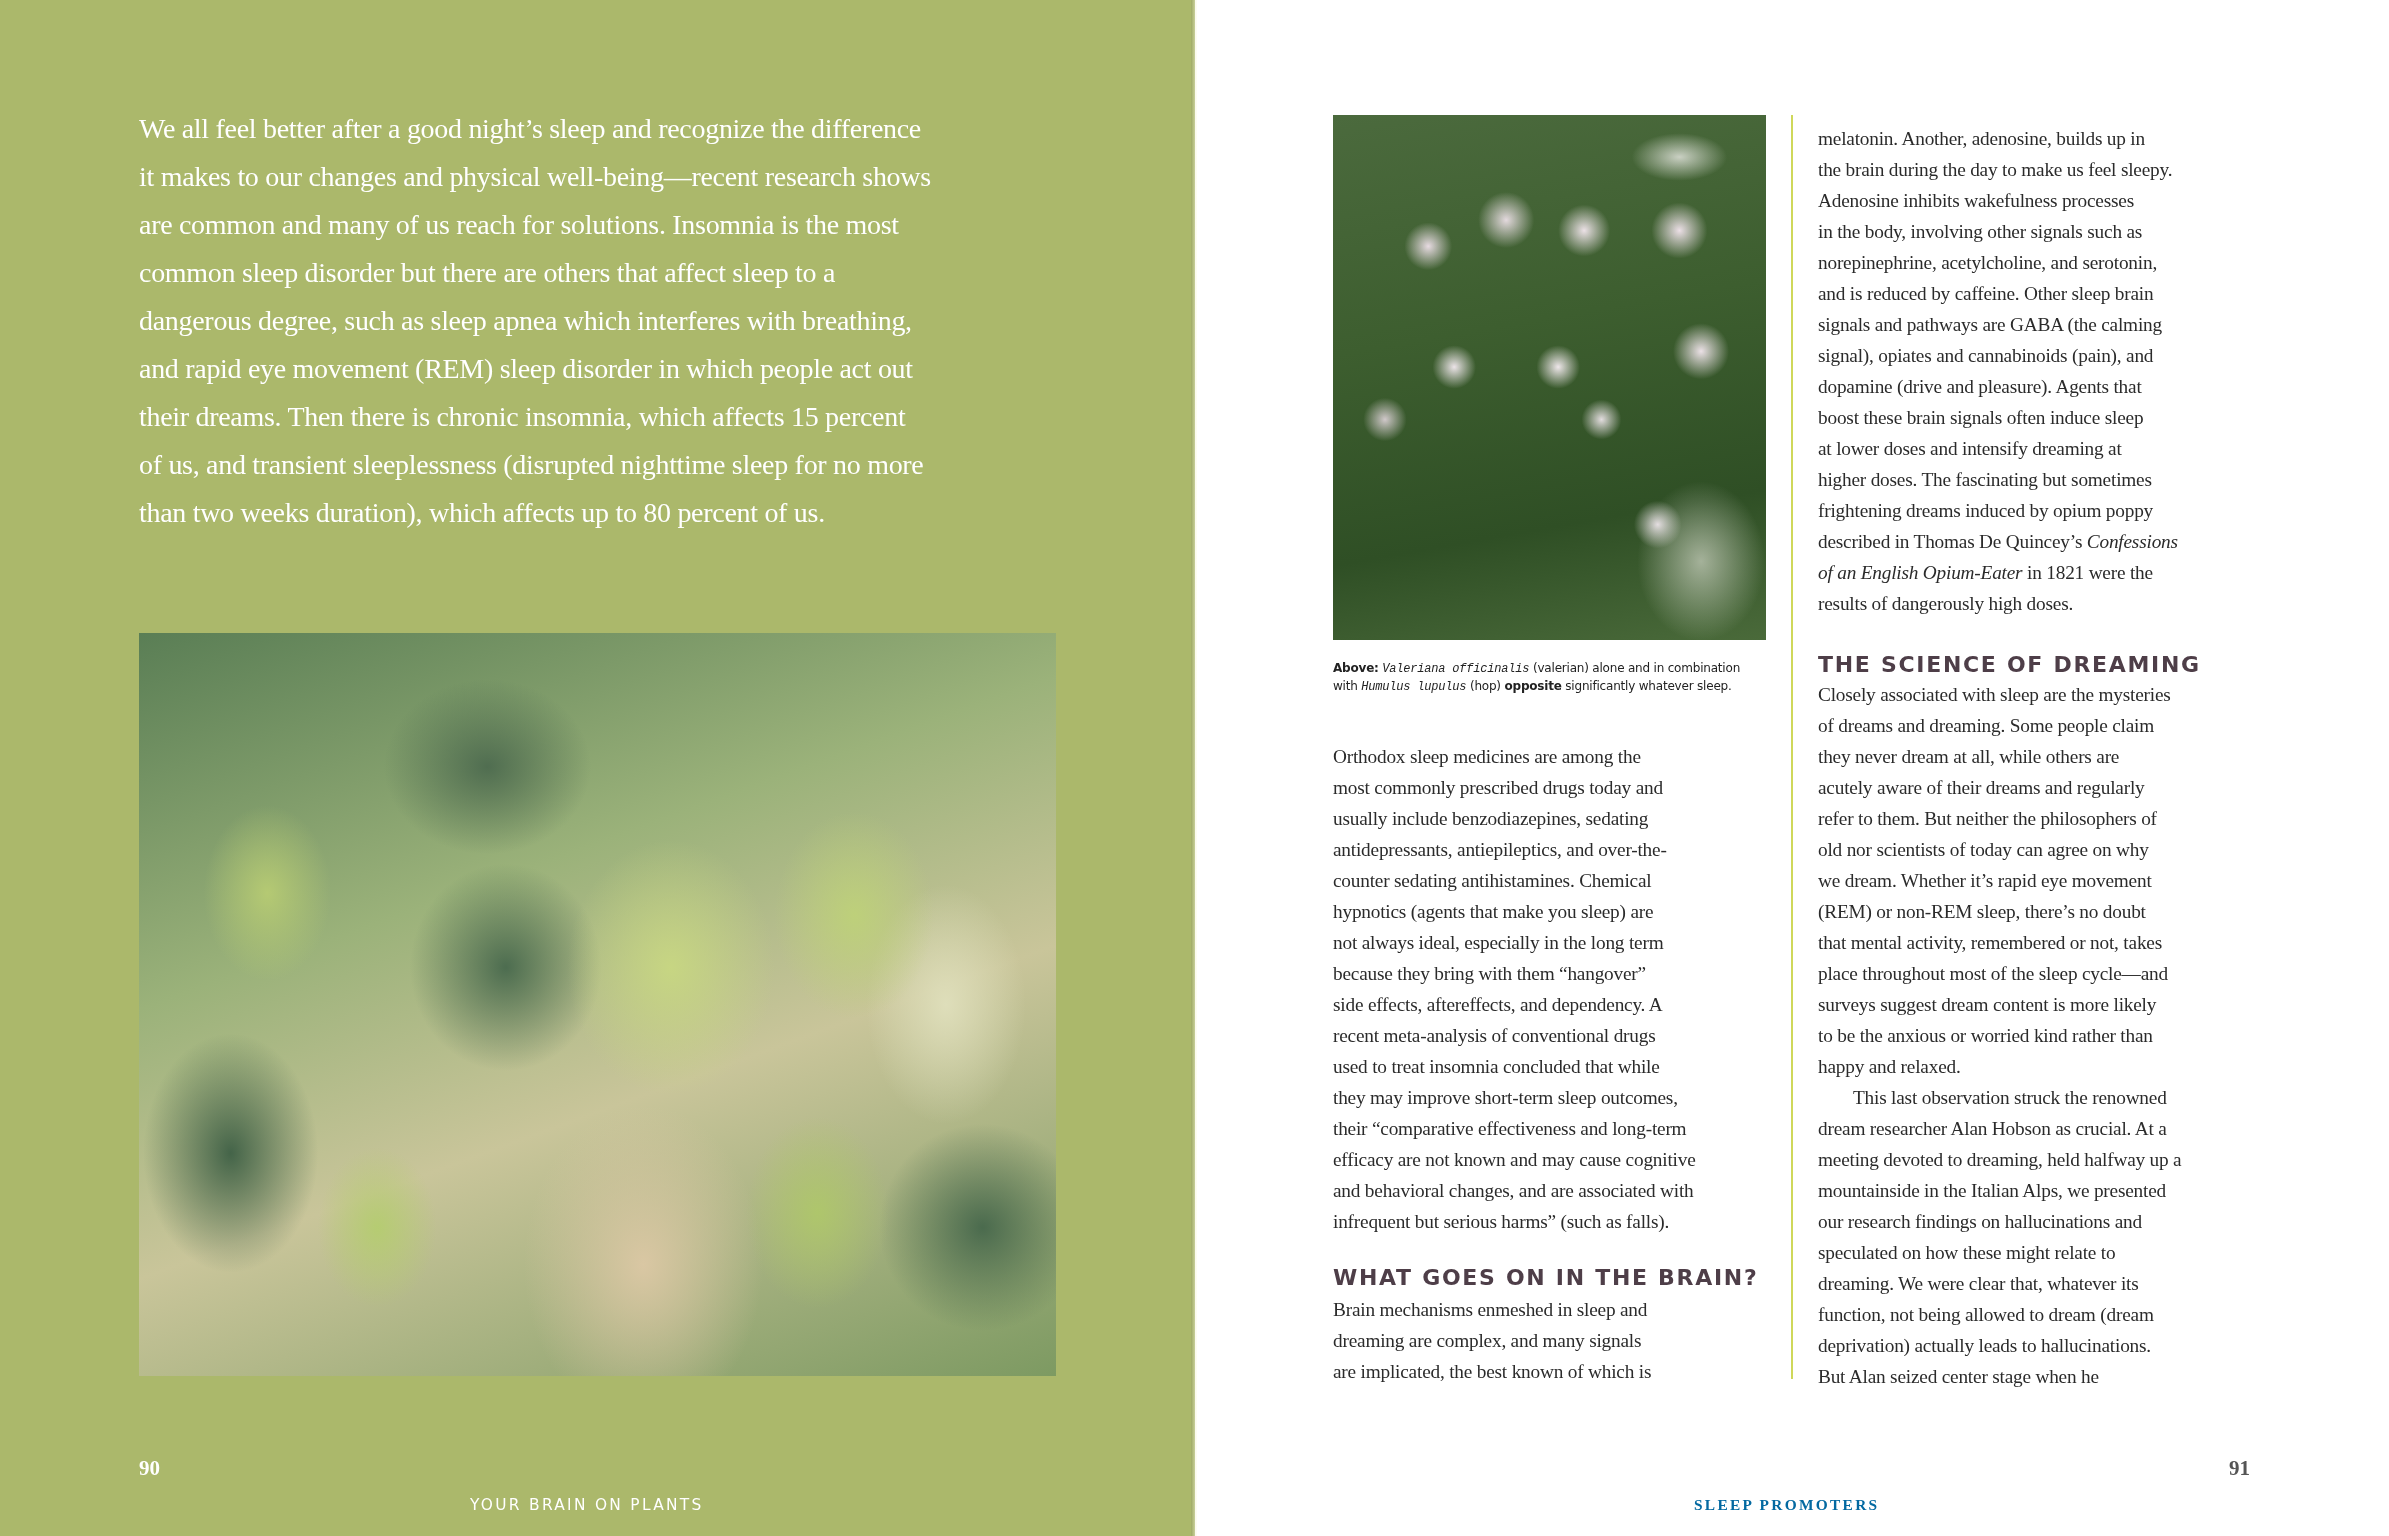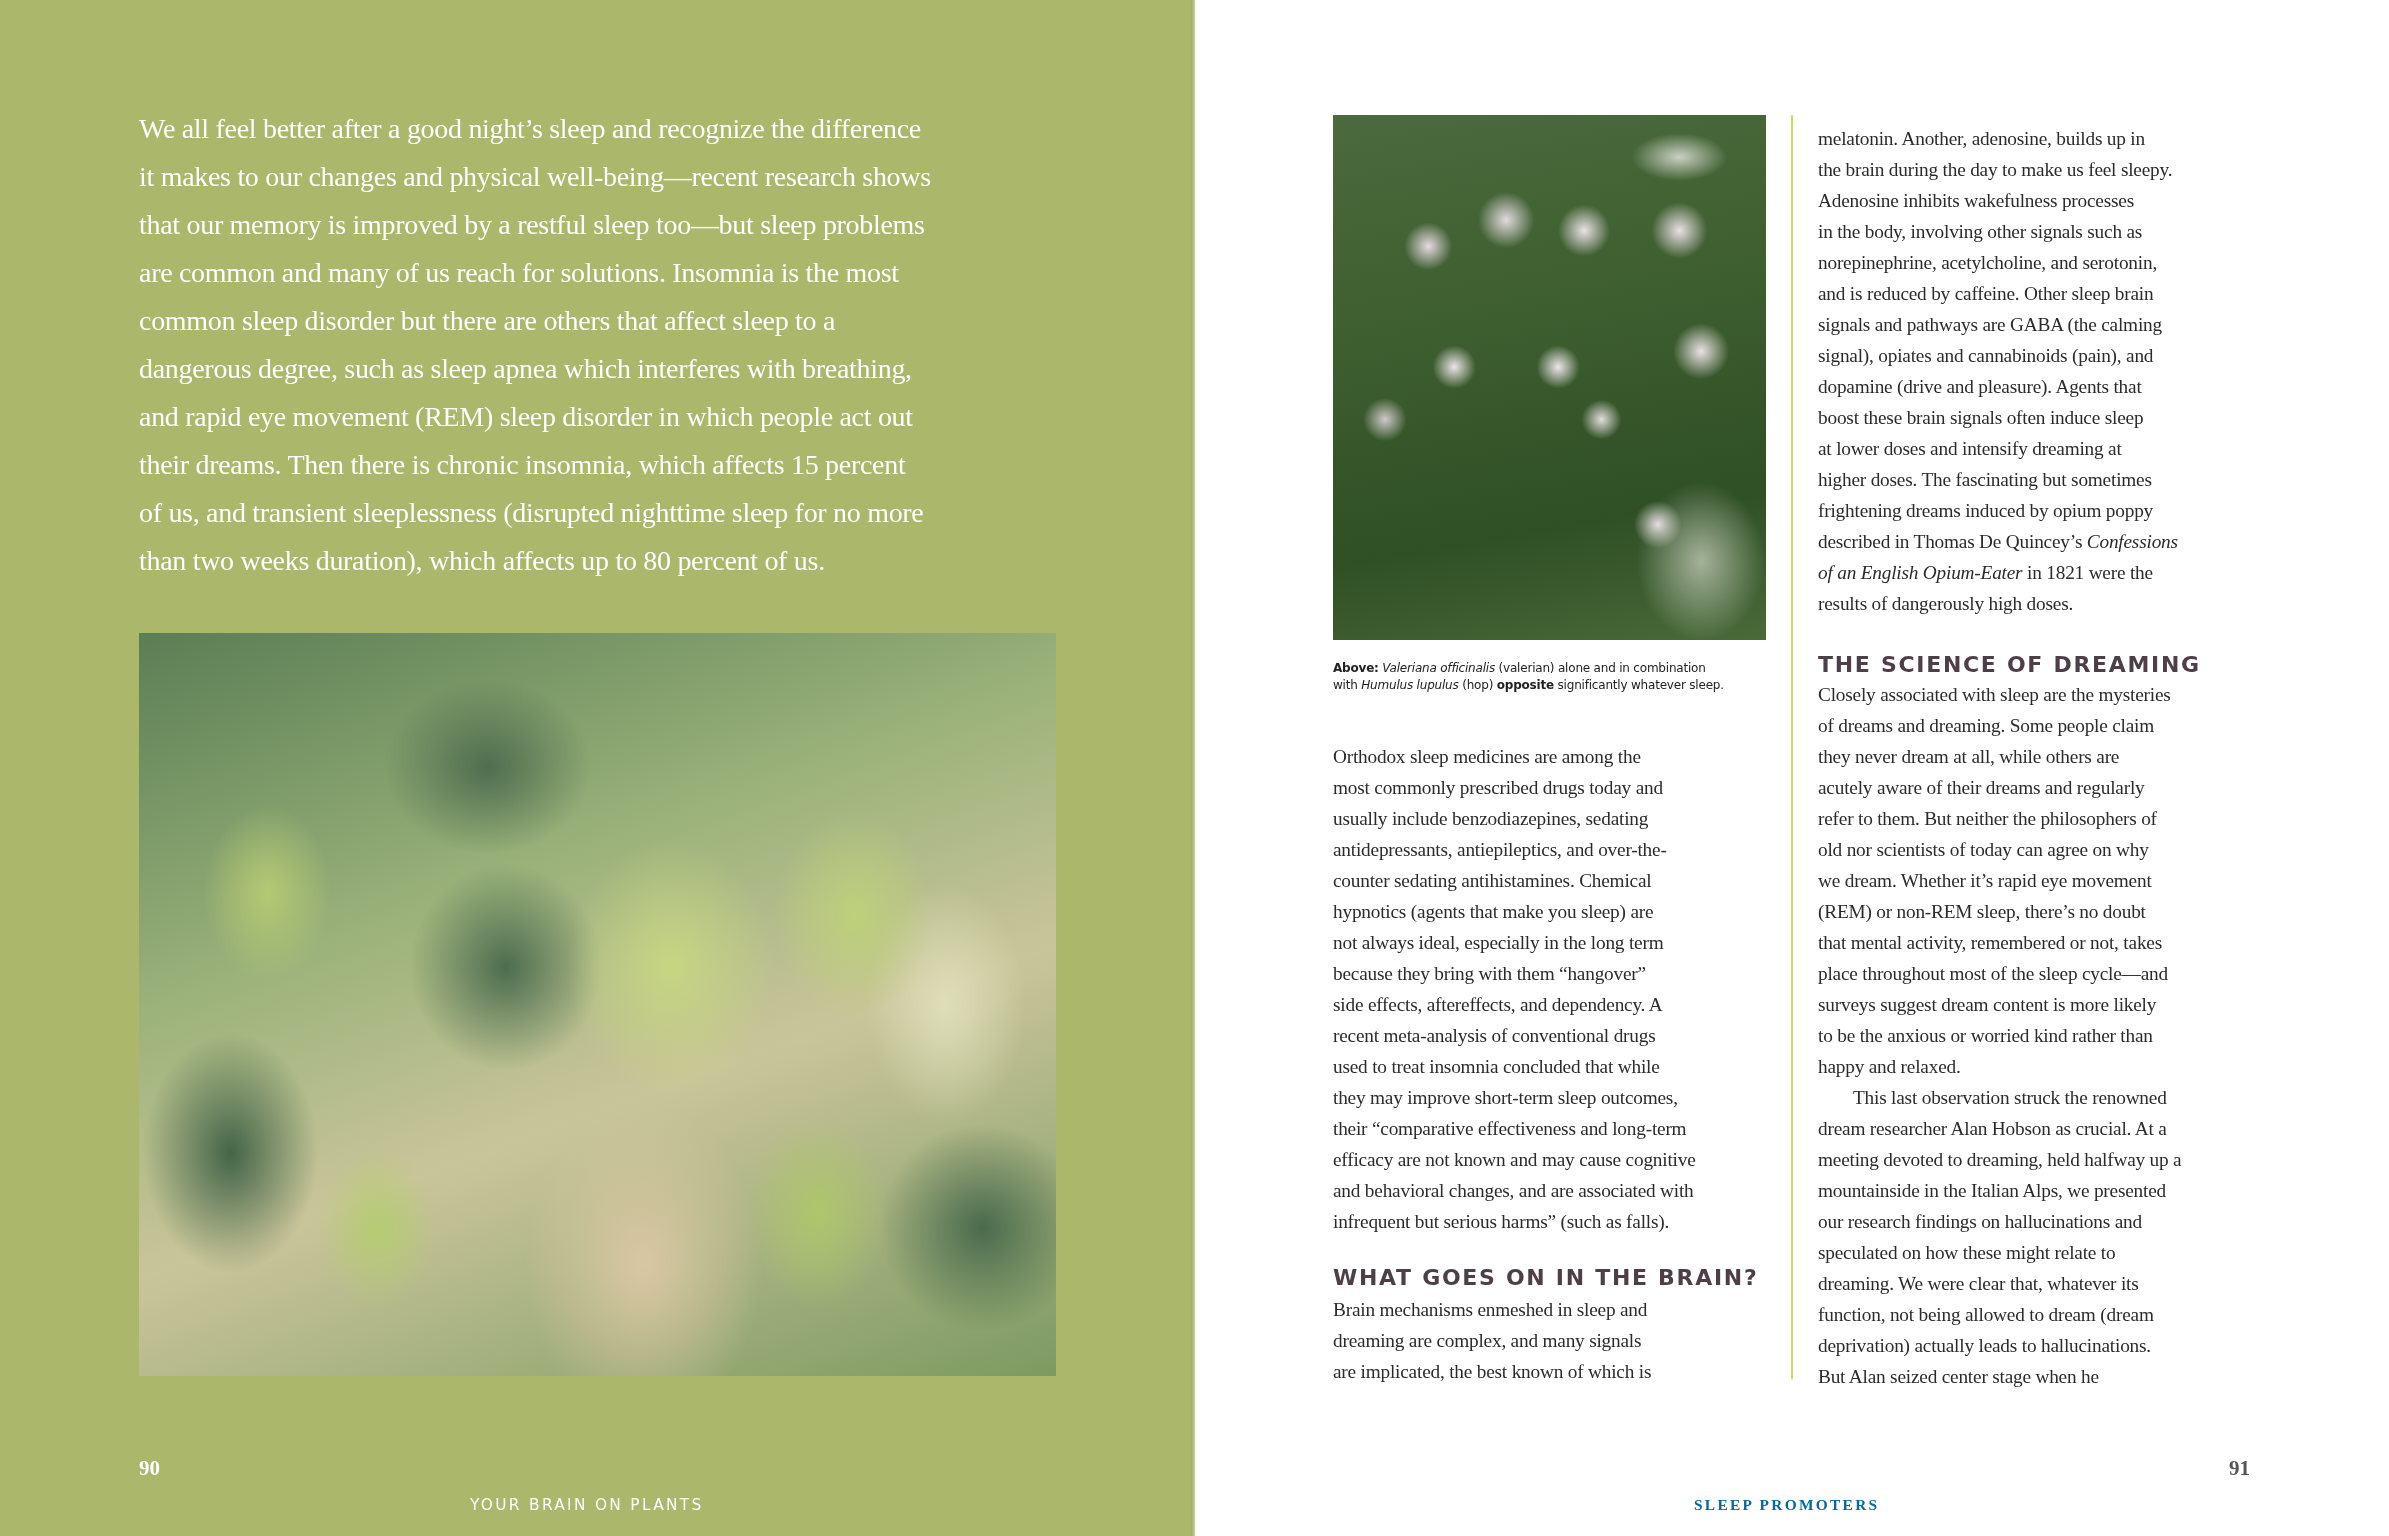--- a/index.html
+++ b/index.html
@@ -39,21 +39,21 @@
       radial-gradient(circle 28.4px at 62% 58%, rgba(245,235,242,0.9), rgba(245,235,242,0) 70%),
       radial-gradient(circle 34px at 75% 78%, rgba(245,235,242,0.9), rgba(245,235,242,0) 70%),
       radial-gradient(circle 31px at 12% 58%, rgba(235,220,230,0.85), rgba(235,220,230,0) 70%),
       radial-gradient(ellipse 68px 34px at 80% 8%, rgba(235,235,230,0.8), rgba(235,235,230,0) 70%),
       radial-gradient(ellipse 91px 114px at 85% 85%, rgba(210,215,200,0.7), rgba(210,215,200,0) 70%),
       linear-gradient(170deg, #4b6a3d 0%, #3d5e2f 40%, #2f4f25 75%, #4a6a3a 100%);
   }
 
   .caption { position:absolute; left:1333px; top:660px; width:455px; font-family:"DejaVu Sans", sans-serif; font-size:12px; line-height:17px; color:#222222; letter-spacing:-0.2px; }
   .caption b { font-weight:bold; }
-  .caption i { font-style:italic; }
+  .caption i { font-style:italic;font-family:Liberation Mono, monospace; }
 
   .col { position:absolute; color:#2b2b2b; font-family:"Liberation Serif", serif; font-size:19.3px; line-height:31px; letter-spacing:-0.2px; }
   .col .line { display:block; white-space:nowrap; }
   .col .indent { padding-left:35px; }
   .col-mid { left:1333px; top:741px; width:444px; }
   .col-right { left:1818px; top:123px; width:455px; }
 
   .heading { display:block; font-family:"DejaVu Sans", sans-serif; font-weight:bold; font-size:22px; letter-spacing:1.7px; color:#4e3e48; white-space:nowrap; }
   .heading-mid { position:absolute; left:1333px; top:1265px; }
   .heading-right { position:absolute; left:1818px; top:652px; }
@@ -72,21 +72,20 @@
 </head>
 <body>
 
 <div class="page-left"></div>
 <div class="page-right"></div>
 <div class="gutter-shadow"></div>
 
 <div class="intro">
   <span class="line">We all feel better after a good night’s sleep and recognize the difference</span>
   <span class="line">it makes to our changes and physical well-being—recent research shows</span>
-  <span class="line">that our memory is improved by a restful sleep too—but sleep problems</span>
   <span class="line">are common and many of us reach for solutions. Insomnia is the most</span>
   <span class="line">common sleep disorder but there are others that affect sleep to a</span>
   <span class="line">dangerous degree, such as sleep apnea which interferes with breathing,</span>
   <span class="line">and rapid eye movement (REM) sleep disorder in which people act out</span>
   <span class="line">their dreams. Then there is chronic insomnia, which affects 15 percent</span>
   <span class="line">of us, and transient sleeplessness (disrupted nighttime sleep for no more</span>
   <span class="line">than two weeks duration), which affects up to 80 percent of us.</span>
 </div>
 
 <div class="photo hops-photo" title="hop cones (Humulus lupulus)"></div>

